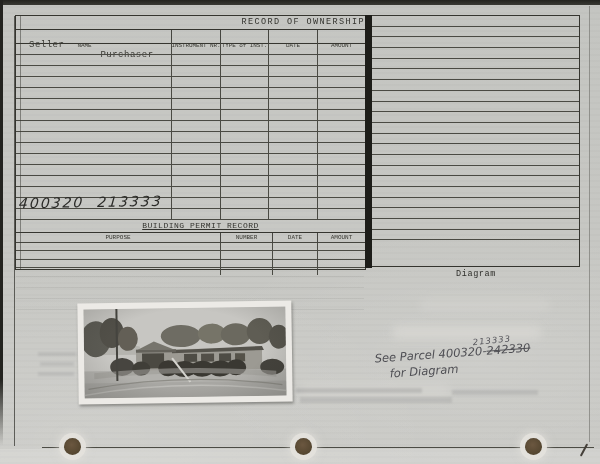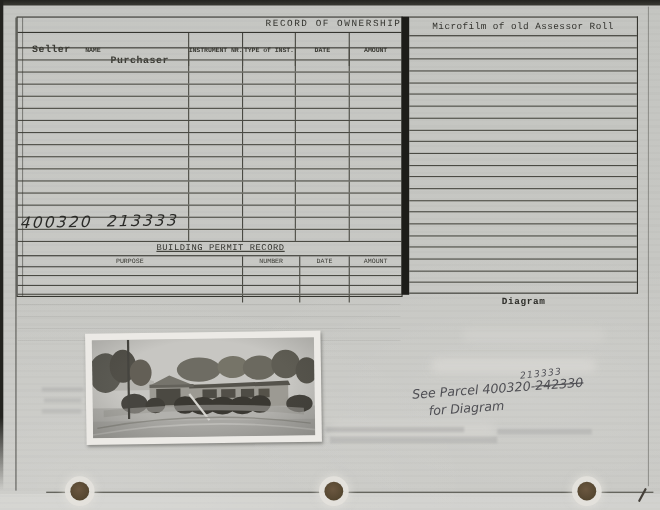--- a/index.html
+++ b/index.html
@@ -21,21 +21,21 @@
 
   
   .ot{position:absolute;left:15px;top:15px;width:351px;height:255px;
       border:1.5px solid #35352f;background:rgba(255,255,255,.03);box-sizing:border-box;}
   .ot-inner-left{position:absolute;left:4px;top:0;width:1px;height:100%;background:rgba(55,55,50,.5);}
   .ot-title{height:13px;border-bottom:1px solid #35352f;text-align:right;
       font-size:8.5px;letter-spacing:1.4px;line-height:13px;color:#33332e;}
   .ot-header{height:13px;border-bottom:1px solid #35352f;display:grid;
       grid-template-columns:156px 49px 48px 49px 1fr;}
   .ot-header>div{border-right:1px solid #45453f;display:flex;align-items:center;justify-content:center;
-      font-size:6px;letter-spacing:-0.1px;white-space:nowrap;overflow:visible;color:#3a3a34;font-weight:bold;}
+      font-size:6px;letter-spacing:-0.1px;white-space:nowrap;overflow:visible;color:#3a3a34;}
   .ot-header>div:last-child{border-right:none;}
   .ot-header .namecell{justify-content:flex-start;}
   .namecell .seller{font-size:9px;margin-left:13px;letter-spacing:.5px;}
   .namecell .nm{font-size:6px;margin-left:13px;}
   .namecell .purch{font-size:9px;margin-left:9px;letter-spacing:.5px;margin-top:20px;}
   .ot-rows{display:flex;flex-direction:column;height:176px;}
   .ot-row{flex:1;display:grid;grid-template-columns:156px 49px 48px 49px 1fr;border-bottom:1px solid #4a4a43;}
   .ot-row span{border-right:1px solid #4a4a43;}
   .ot-row span:last-child{border-right:none;}
   .bp-title{height:12px;border-bottom:1px solid #35352f;text-align:center;
@@ -56,21 +56,21 @@
   
   .divider{position:absolute;left:365px;top:15px;width:7px;height:253px;background:#1d1d19;}
   .mf{position:absolute;left:372px;top:15px;width:208px;height:252px;
       border-top:1px solid #35352f;border-right:1px solid #35352f;border-bottom:1px solid #35352f;box-sizing:border-box;}
   .mf-title{height:16px;border-bottom:1px solid #35352f;text-align:center;
       font-size:8.5px;letter-spacing:.4px;line-height:16px;color:#33332e;}
   .mf-rows{display:flex;flex-direction:column;height:234px;}
   .mf-row{flex:1;border-bottom:1px solid #4a4a43;}
   .mf-row:last-child{border-bottom:none;}
   .diagram{position:absolute;left:372px;top:269px;width:208px;text-align:center;
-      font-size:8.5px;font-weight:bold;letter-spacing:.6px;color:#2e2e2a;}
+      font-size:8.5px;font-weight:normal;letter-spacing:.6px;color:#2e2e2a;}
 
   
   .photo{position:absolute;left:78px;top:302px;width:214px;height:101px;background:#eceae6;
       box-shadow:1px 2px 3px rgba(55,55,50,.45);transform:rotate(-0.8deg);padding:6px;box-sizing:border-box;}
   .photo-img{position:relative;width:100%;height:100%;overflow:hidden;background:#c7c6c2;}
   .photo-img svg{display:block;width:100%;height:100%;}
   .vignette{position:absolute;inset:0;background:radial-gradient(ellipse at 50% 45%, transparent 55%, rgba(40,40,35,.22));}
 
   
   .note{position:absolute;left:375px;top:344px;width:185px;
@@ -277,21 +277,20 @@
           <span></span>
       </div>
       </div>
   </section>
 
   <div class="hw-parcel">400320  213333</div>
 
   <div class="divider"></div>
 
   <section class="mf">
-    <div class="mf-title">Microfilm of old Assessor Roll</div>
     <div class="mf-rows">
       <div class="mf-row"></div>
     <div class="mf-row"></div>
         <div class="mf-row"></div>
         <div class="mf-row"></div>
         <div class="mf-row"></div>
         <div class="mf-row"></div>
         <div class="mf-row"></div>
         <div class="mf-row"></div>
         <div class="mf-row"></div>

